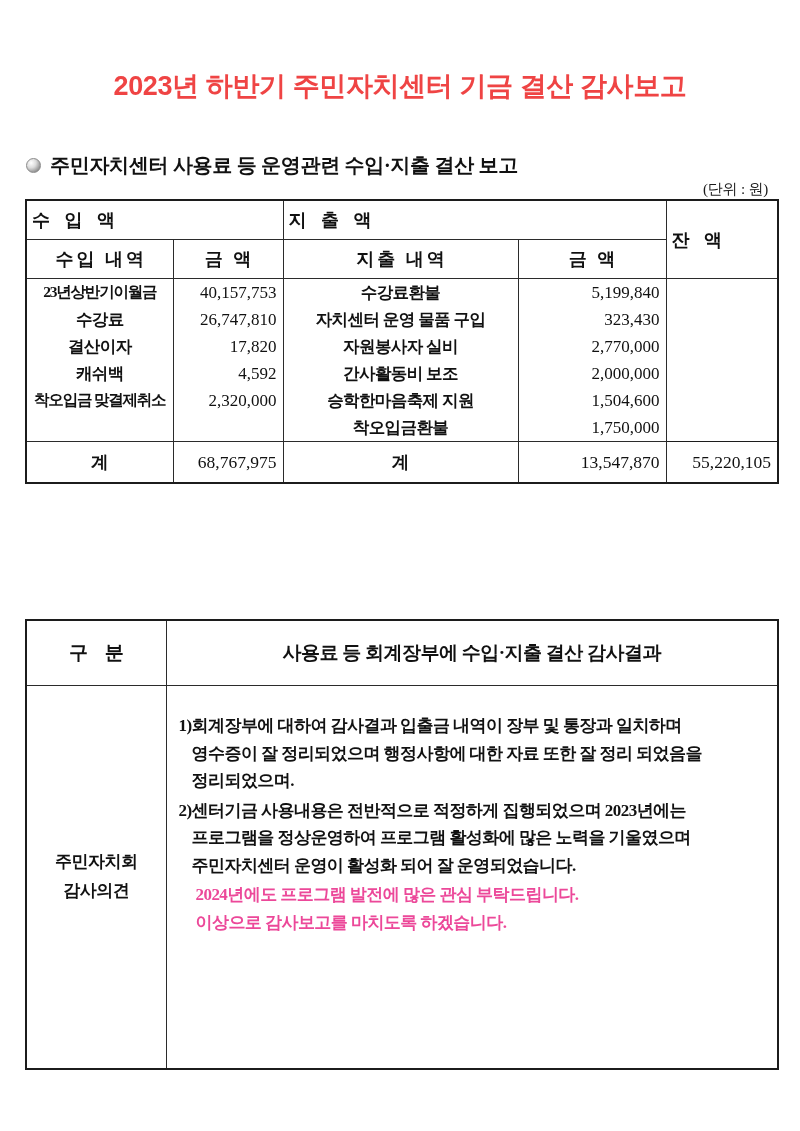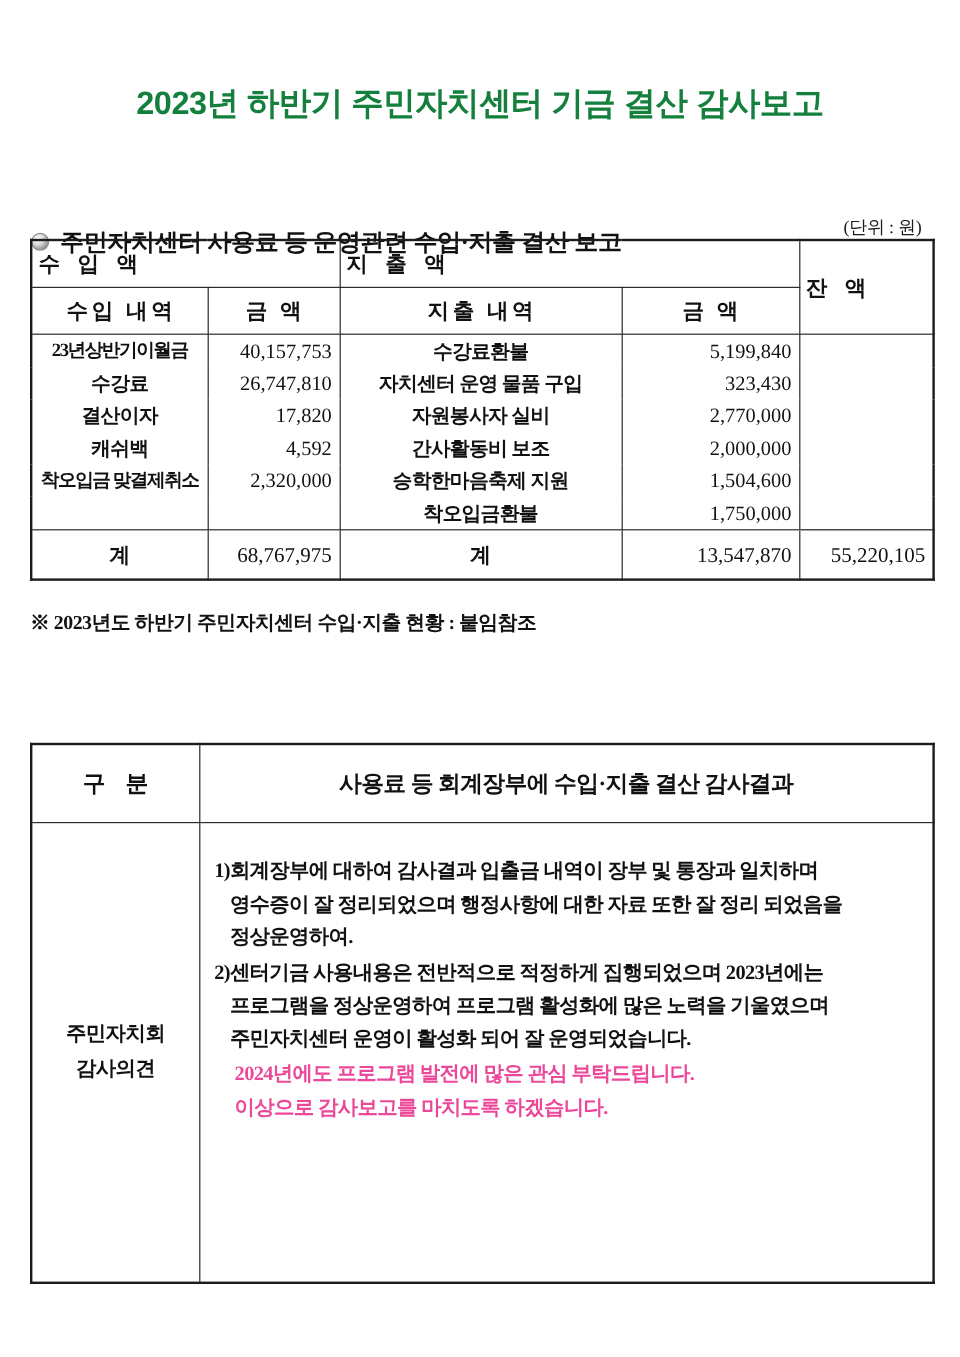--- a/index.html
+++ b/index.html
@@ -26,21 +26,21 @@
   .doc-title {
     position: absolute;
     top: 68px;
     left: 0;
     width: 800px;
     text-align: center;
     font-family: "Liberation Sans", "DejaVu Sans", sans-serif;
     font-weight: bold;
     font-size: 27px;
     letter-spacing: -0.4px;
-    color: #15803d;
+    color: #ef4444;
     white-space: nowrap;
   }
 
   
   .section-head {
     position: absolute;
     left: 26px;
     display: flex;
     align-items: center;
     gap: 9px;
@@ -52,21 +52,21 @@
   }
   .bullet-sphere {
     width: 13px;
     height: 13px;
     border-radius: 50%;
     background: radial-gradient(circle at 32% 30%, #ffffff 0%, #dcdcdc 38%, #9a9a9a 72%, #6f6f6f 100%);
     border: 1px solid #8a8a8a;
     flex: 0 0 auto;
     display: inline-block;
   }
-  #sec1 { top: 152px; margin-top: 36px; }
+  #sec1 { top: 152px; }
   #sec2 { top: 572px; }
 
   .unit-note {
     position: absolute;
     top: 180px;
     right: 32px;
     font-size: 15px;
     letter-spacing: -0.2px;
     color: #1a1a1a;
   }
@@ -278,21 +278,20 @@
       <tr class="total">
         <td class="ctr">계</td>
         <td class="amt">68,767,975</td>
         <td class="ctr">계</td>
         <td class="amt">13,547,870</td>
         <td class="amt">55,220,105</td>
       </tr>
     </tbody>
   </table>
 
-  <div class="footnote">※ 2023년도 하반기 주민자치센터 수입·지출 현황 : 붙임참조</div>
 
 
   <table id="opinion-table">
     <colgroup>
       <col style="width:140px">
       <col style="width:612px">
     </colgroup>
     <tbody>
       <tr>
         <td class="op-head gubun">구 분</td>
@@ -303,21 +302,21 @@
           <div>주민자치회</div>
           <div>감사의견</div>
         </td>
         <td class="op-body">
 
           <div class="op-para">
             <span class="op-num">1)</span>
             <span class="op-text">
               <div class="op-line">회계장부에 대하여 감사결과 입출금 내역이 장부 및 통장과 일치하며</div>
               <div class="op-line">영수증이 잘 정리되었으며 행정사항에 대한 자료 또한 잘 정리 되었음을</div>
-              <div class="op-line">정상운영하여.</div>
+              <div class="op-line">정리되었으며.</div>
             </span>
           </div>
 
           <div class="op-para">
             <span class="op-num">2)</span>
             <span class="op-text">
               <div class="op-line">센터기금 사용내용은 전반적으로 적정하게 집행되었으며 2023년에는</div>
               <div class="op-line">프로그램을 정상운영하여 프로그램 활성화에 많은 노력을 기울였으며</div>
               <div class="op-line">주민자치센터 운영이 활성화 되어 잘 운영되었습니다.</div>
             </span>

